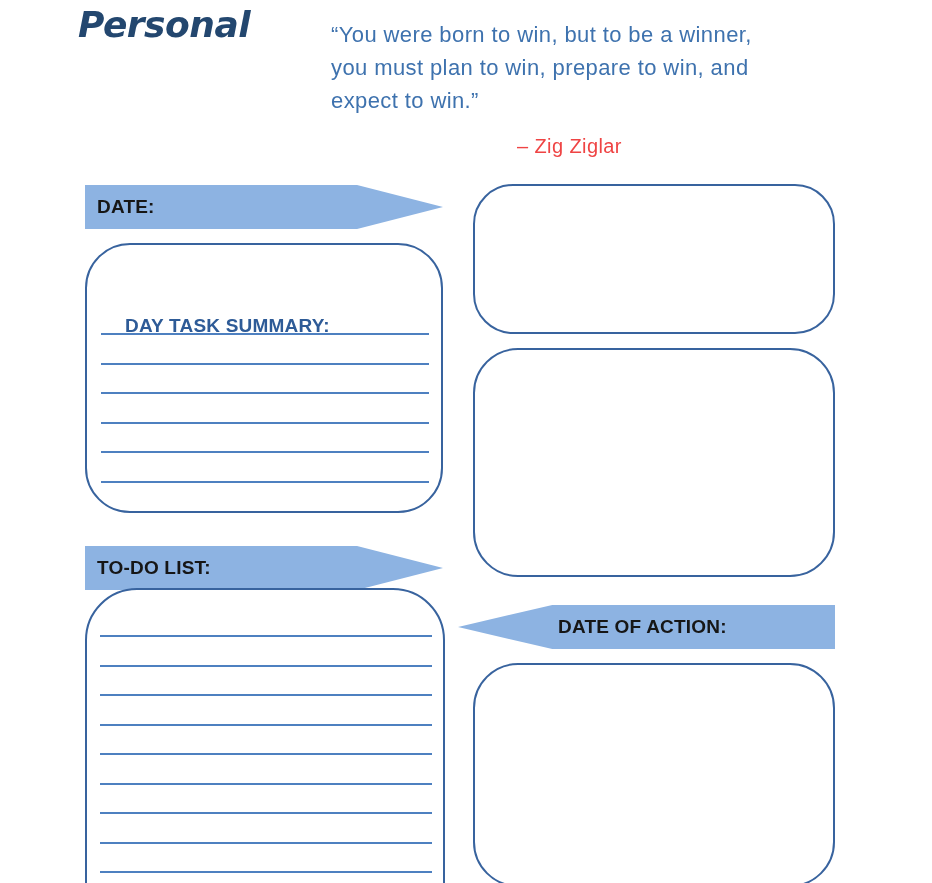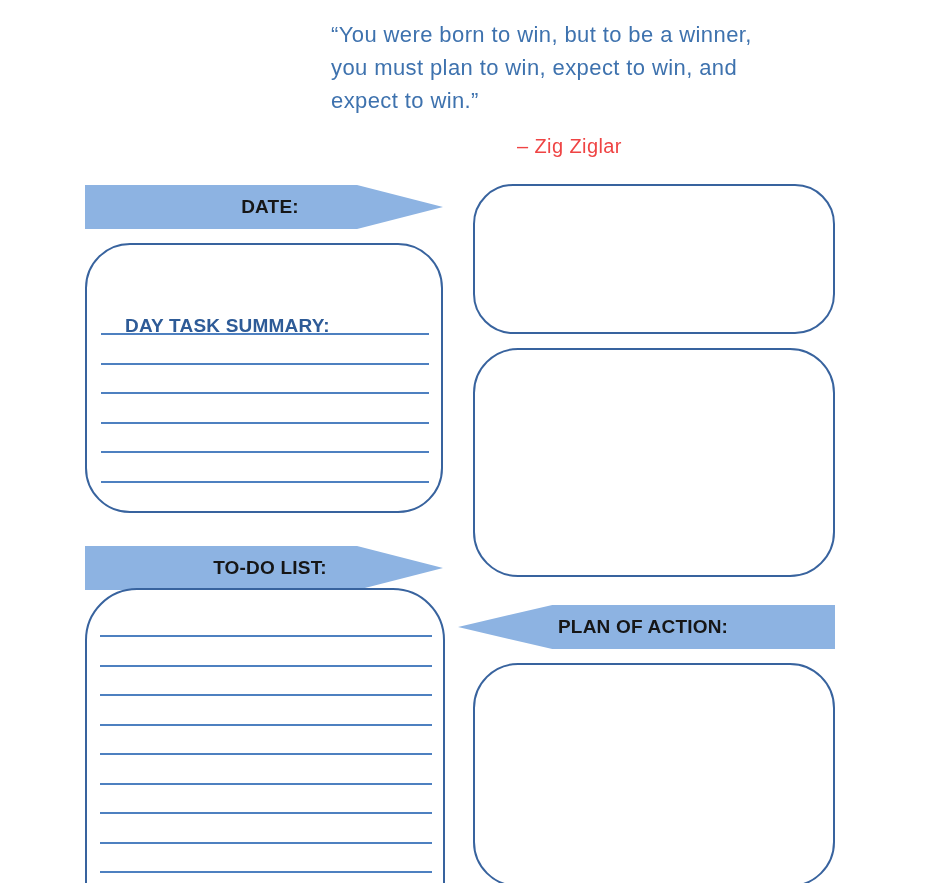--- a/index.html
+++ b/index.html
@@ -64,21 +64,21 @@
     clip-path: polygon(0 50%, 25% 0, 100% 0, 100% 100%, 25% 100%);
   }
   .banner-label {
     display: block;
     line-height: 44px;
     font-size: 19px;
     font-weight: bold;
     color: #161616;
     letter-spacing: 0.2px;
   }
-  .banner-right .banner-label { padding-left: 12px; text-align: center; }
+  .banner-right .banner-label { padding-left: 12px; }
   .banner-left  .banner-label { padding-left: 100px; }
 
   
   .rbox {
     position: absolute;
     border: 2px solid #38639E;
     background: #ffffff;
     box-sizing: border-box;
   }
   #day-task-box   { left: 85px;  top: 243px; width: 358px; height: 270px; border-radius: 45px; }
@@ -104,25 +104,26 @@
     height: 0;
     border-top: 2px solid #4E80C0;
   }
 </style>
 </head>
 <body>
 
 <div id="canvas">
 
   <div class="title">
+    <div>Personal</div>
   </div>
 
   <div class="quote">
     <div>“You were born to win, but to be a winner,</div>
-    <div>you must plan to win, expect to win, and</div>
+    <div>you must plan to win, prepare to win, and</div>
     <div>expect to win.”</div>
     <span class="attribution">– Zig Ziglar</span>
   </div>
 
   <div class="banner banner-right" style="top:185px;">
     <span class="banner-label">DATE:</span>
   </div>
 
   <div class="rbox" id="day-task-box">
     <span class="box-label">DAY TASK SUMMARY:</span>
@@ -148,18 +149,18 @@
       <div class="rule" style="top: 222px; left: 13px; width: 332px;"></div>
       <div class="rule" style="top: 251.5px; left: 13px; width: 332px;"></div>
       <div class="rule" style="top: 281px; left: 13px; width: 332px;"></div>
     </div>
 
   <div class="rbox" id="right-box-top"></div>
 
   <div class="rbox" id="right-box-mid"></div>
 
   <div class="banner banner-left">
-    <span class="banner-label">PLAN OF ACTION:</span>
+    <span class="banner-label">DATE OF ACTION:</span>
   </div>
 
   <div class="rbox" id="plan-box"></div>
 
 </div>
 
 </body></html>

